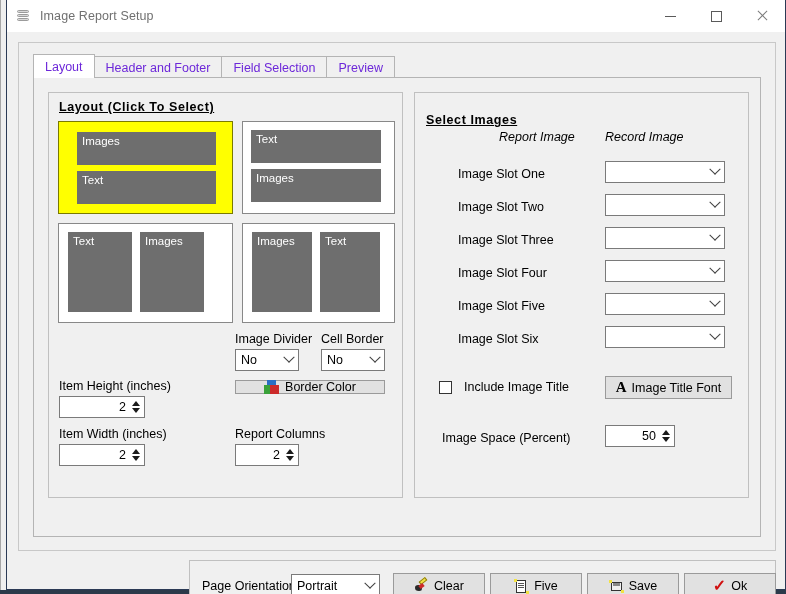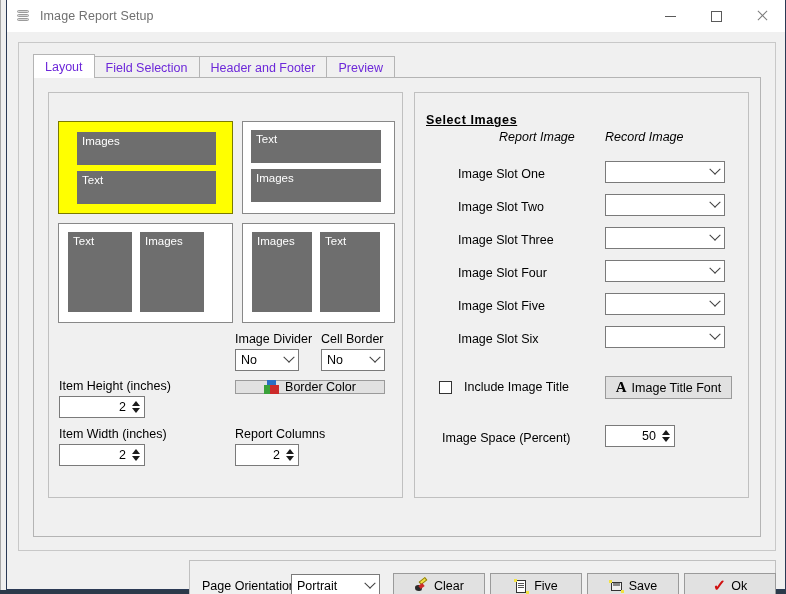--- a/index.html
+++ b/index.html
@@ -291,34 +291,35 @@
 
   <div id="client">
 
     <div id="outer-panel">
 
       <div id="tabstrip">
         <div class="tab active">
           <span>Layout</span>
         </div>
         <div class="tab">
-          <span>Field Selection</span>
+          <span>Header and Footer</span>
         </div>
         <div class="tab">
-          <span>Header and Footer</span>
+          <span>Field Selection</span>
         </div>
         <div class="tab">
           <span>Preview</span>
         </div>
       </div>
 
       <div id="tabpage">
 
         <div class="groupbox" style="left:14px; top:14px; width:355px; height:406px;">
 
+          <div class="group-title" style="left:10px; top:7px;">Layout (Click To Select)</div>
 
           <div class="layout-cell selected" style="left:9px; top:28px; width:175px; height:93px;">
             <div class="lblock" style="left:18px; top:10px; width:139px; height:33px;">
               <span>Images</span>
             </div>
             <div class="lblock" style="left:18px; top:49px; width:139px; height:33px;">
               <span>Text</span>
             </div>
           </div>
 

